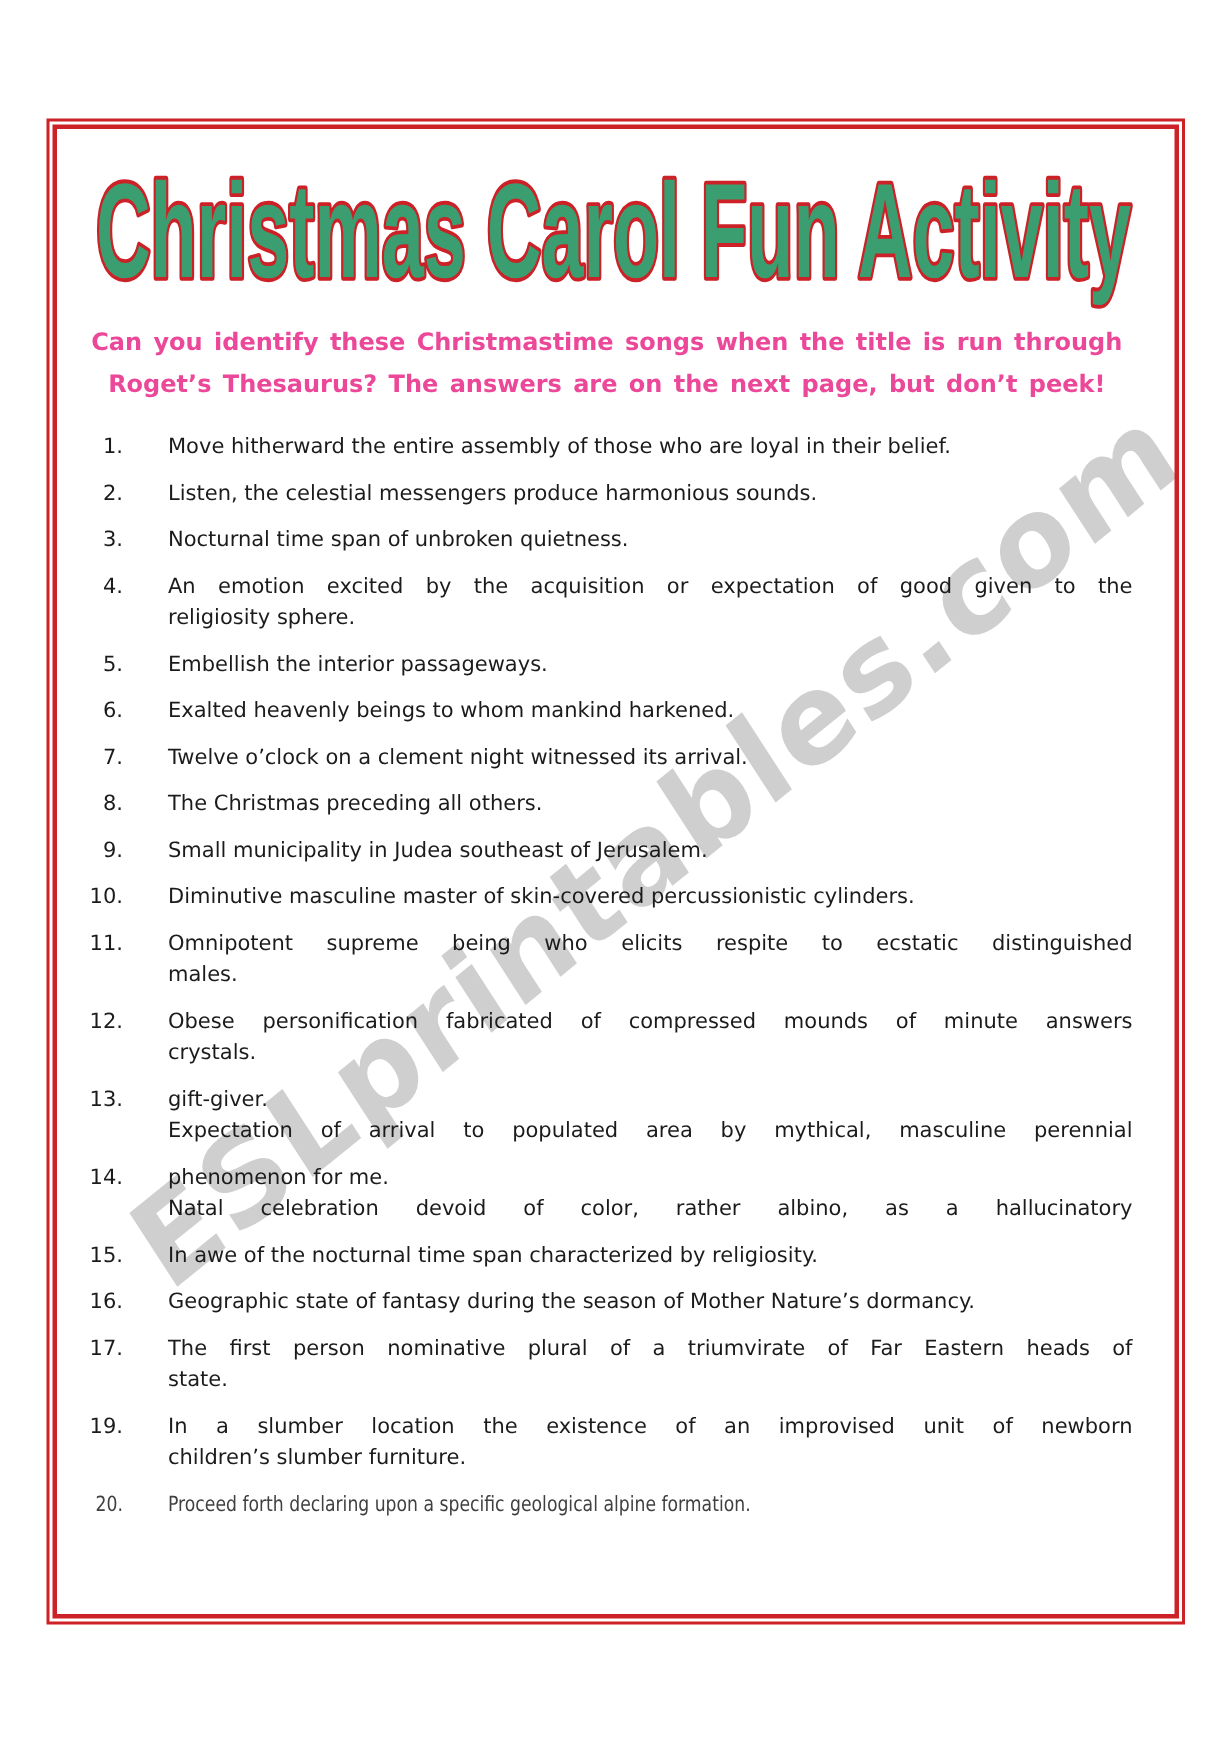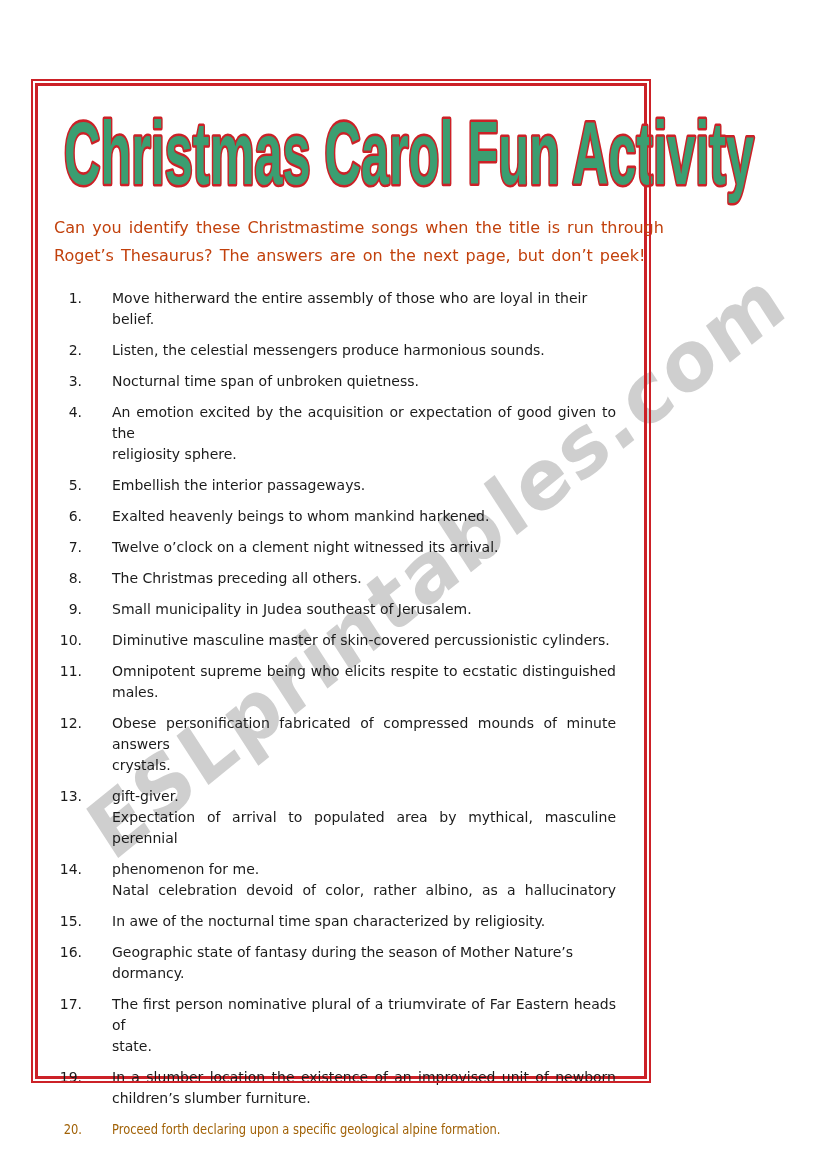--- a/index.html
+++ b/index.html
@@ -14,51 +14,51 @@
     position:absolute;left:-33px;top:495px;width:940px;height:140px;
     line-height:140px;text-align:center;z-index:0;
     transform:rotate(-39deg) skewX(-6deg);
     font-size:80px;font-weight:bold;letter-spacing:2px;
     color:rgba(160,160,160,0.5);
     white-space:nowrap;pointer-events:none;
   }
 
   
   .frame{
-    position:absolute;left:35px;top:83px;width:612px;height:996px;
+    position:absolute;left:35px;top:83px;width:751px;height:996px;
     box-sizing:border-box;
     border:3px solid #cc2127;
     outline:2px solid #cc2127;outline-offset:2px;
     padding:14px 28px 0 16px;
     z-index:1;background:transparent;
   }
 
   .title-wrap{width:100%;height:106px;text-align:center;}
   .title-wrap svg{display:block;margin:0 auto;}
   .title-text{
     font-family:"Liberation Sans","DejaVu Sans",sans-serif;
     font-weight:bold;
     paint-order:stroke fill;
     stroke-linejoin:round;
   }
 
   .subtitle{
     margin-top:8px;text-align:center;
-    font-weight:normal;font-size:16px;line-height:28px;
-    color:#c2410c;word-spacing:2px;
+    font-weight:bold;font-size:16px;line-height:28px;
+    color:#ec4899;word-spacing:2px;
   }
   .subtitle div{white-space:nowrap;}
 
   .clue-list{margin-top:18px;color:#1b1b1b;font-size:14px;}
   .clue{display:flex;margin-bottom:10px;}
   .clue .num{flex:none;width:28px;text-align:right;line-height:21px;}
   .clue .body{flex:1;margin-left:30px;min-width:0;}
   .line{line-height:21px;}
   .jline{text-align:justify;text-align-last:justify;}
-  .narrow{color:#a16207;}
+  .narrow{color:#404040;}
   .narrow .num{transform:scaleX(0.82);transform-origin:right center;}
   .narrow .line{transform:scaleX(0.82);transform-origin:left center;white-space:nowrap;}
 </style>
 </head>
 <body>
 
 <div class="watermark">ESLprintables.com</div>
 
 <div class="frame">
 

